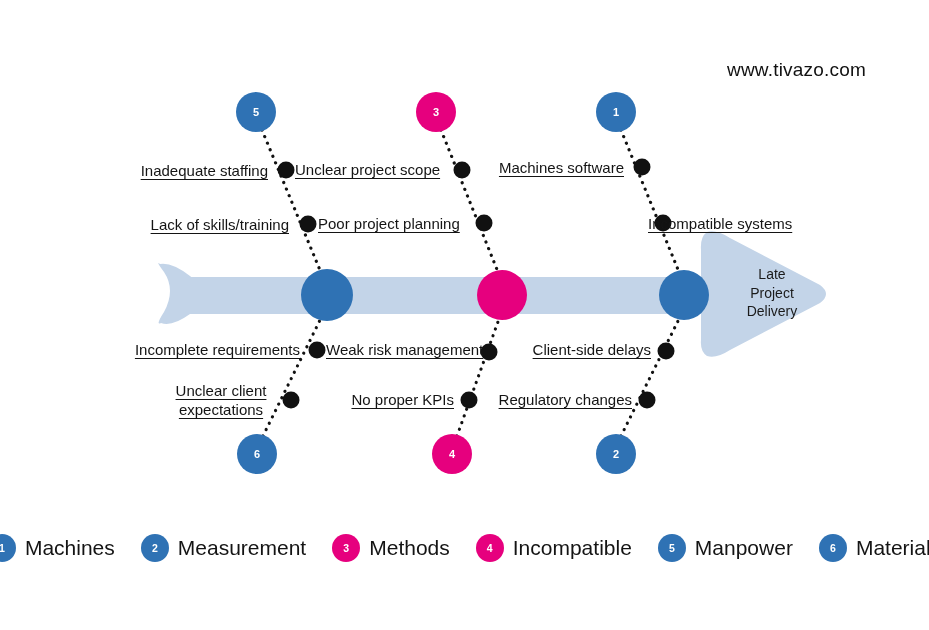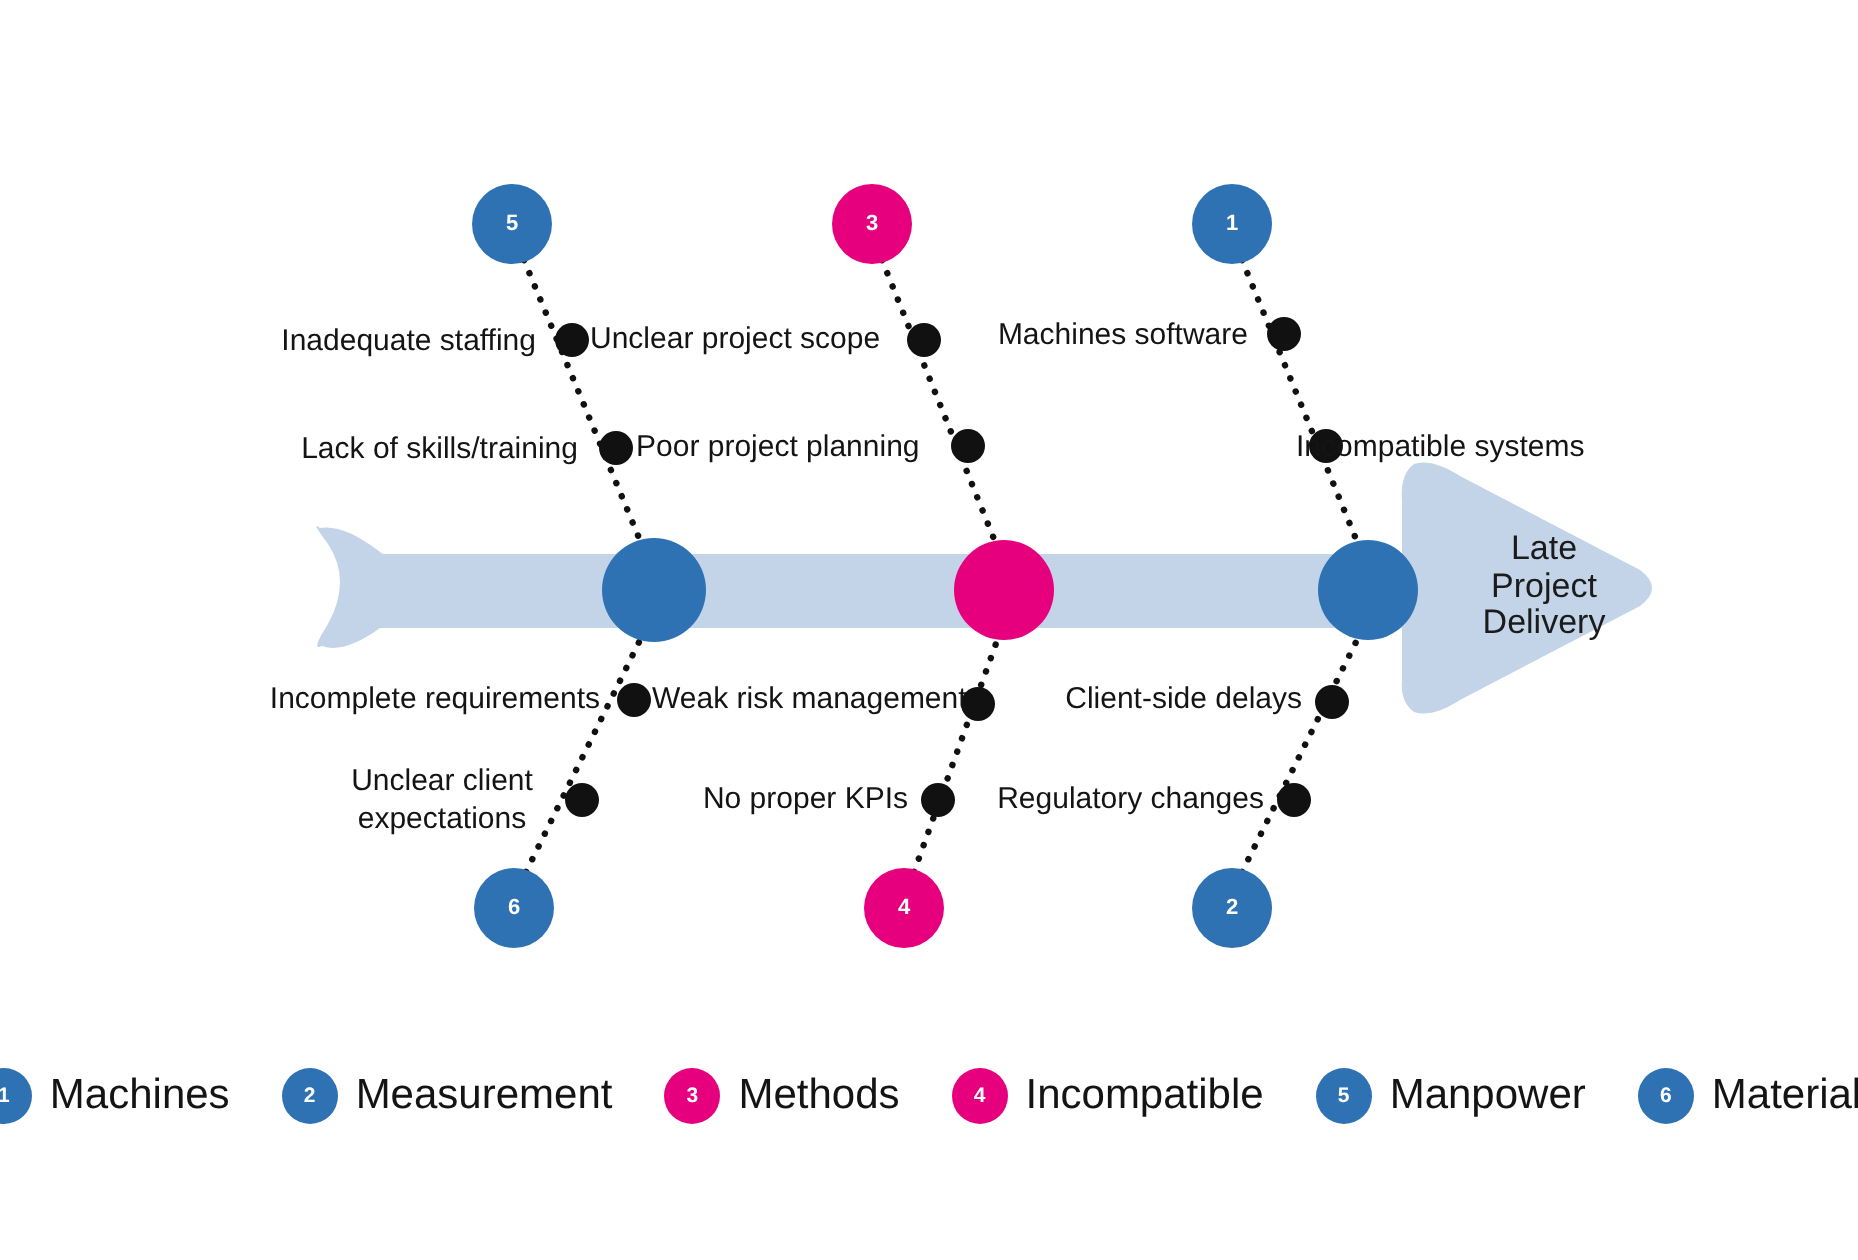--- a/index.html
+++ b/index.html
@@ -37,40 +37,41 @@
     letter-spacing: 0.2px;
     white-space: nowrap;
   }
   
   .cause {
     position: absolute;
     font-size: 15px;
     line-height: 18px;
     color: #141414;
     white-space: nowrap;
+    text-decoration: underline;
     text-decoration-color: #141414;
     text-underline-offset: 3px;
   }
   .cause.two-line {
     white-space: normal;
     text-align: center;
     line-height: 19px;
   }
   .cause.right-anchor { transform: translate(-100%, -50%); }
   .cause.left-anchor  { transform: translate(0, -50%); }
   .cause.center-anchor{ transform: translate(-50%, -50%); }
 
   
   .effect-text {
     position: absolute;
     left: 772px;
     top: 293px;
     transform: translate(-50%, -50%);
     text-align: center;
-    font-size: 17px;
+    font-size: 14px;
     line-height: 18.5px;
     color: #1b1b1b;
     white-space: pre-line;
   }
 
   
   .node-num {
     position: absolute;
     transform: translate(-50%, -50%);
     font-size: 11px;
@@ -192,20 +193,21 @@
       <div class="cause right-anchor" style="left: 651px; top: 350px;">Client-side delays</div>
       <div class="cause center-anchor two-line" style="width: 110px; left: 221px; top: 400px;">Unclear client expectations</div>
       <div class="cause right-anchor" style="left: 454px; top: 400px; padding-left: 32px;">No proper KPIs</div>
       <div class="cause right-anchor" style="left: 632px; top: 400px;">Regulatory changes</div>
     </div>
 
   <div class="effect-text">Late
 Project
 Delivery</div>
 
+  <div class="wm">www.tivazo.com</div>
 
   <div id="legend">
       <div class="legend-item">
         <div class="legend-dot" style="background: rgb(47, 114, 180);">1</div>
         <div class="legend-label">Machines</div>
       </div>
       <div class="legend-item">
         <div class="legend-dot" style="background: rgb(47, 114, 180);">2</div>
         <div class="legend-label">Measurement</div>
       </div>

